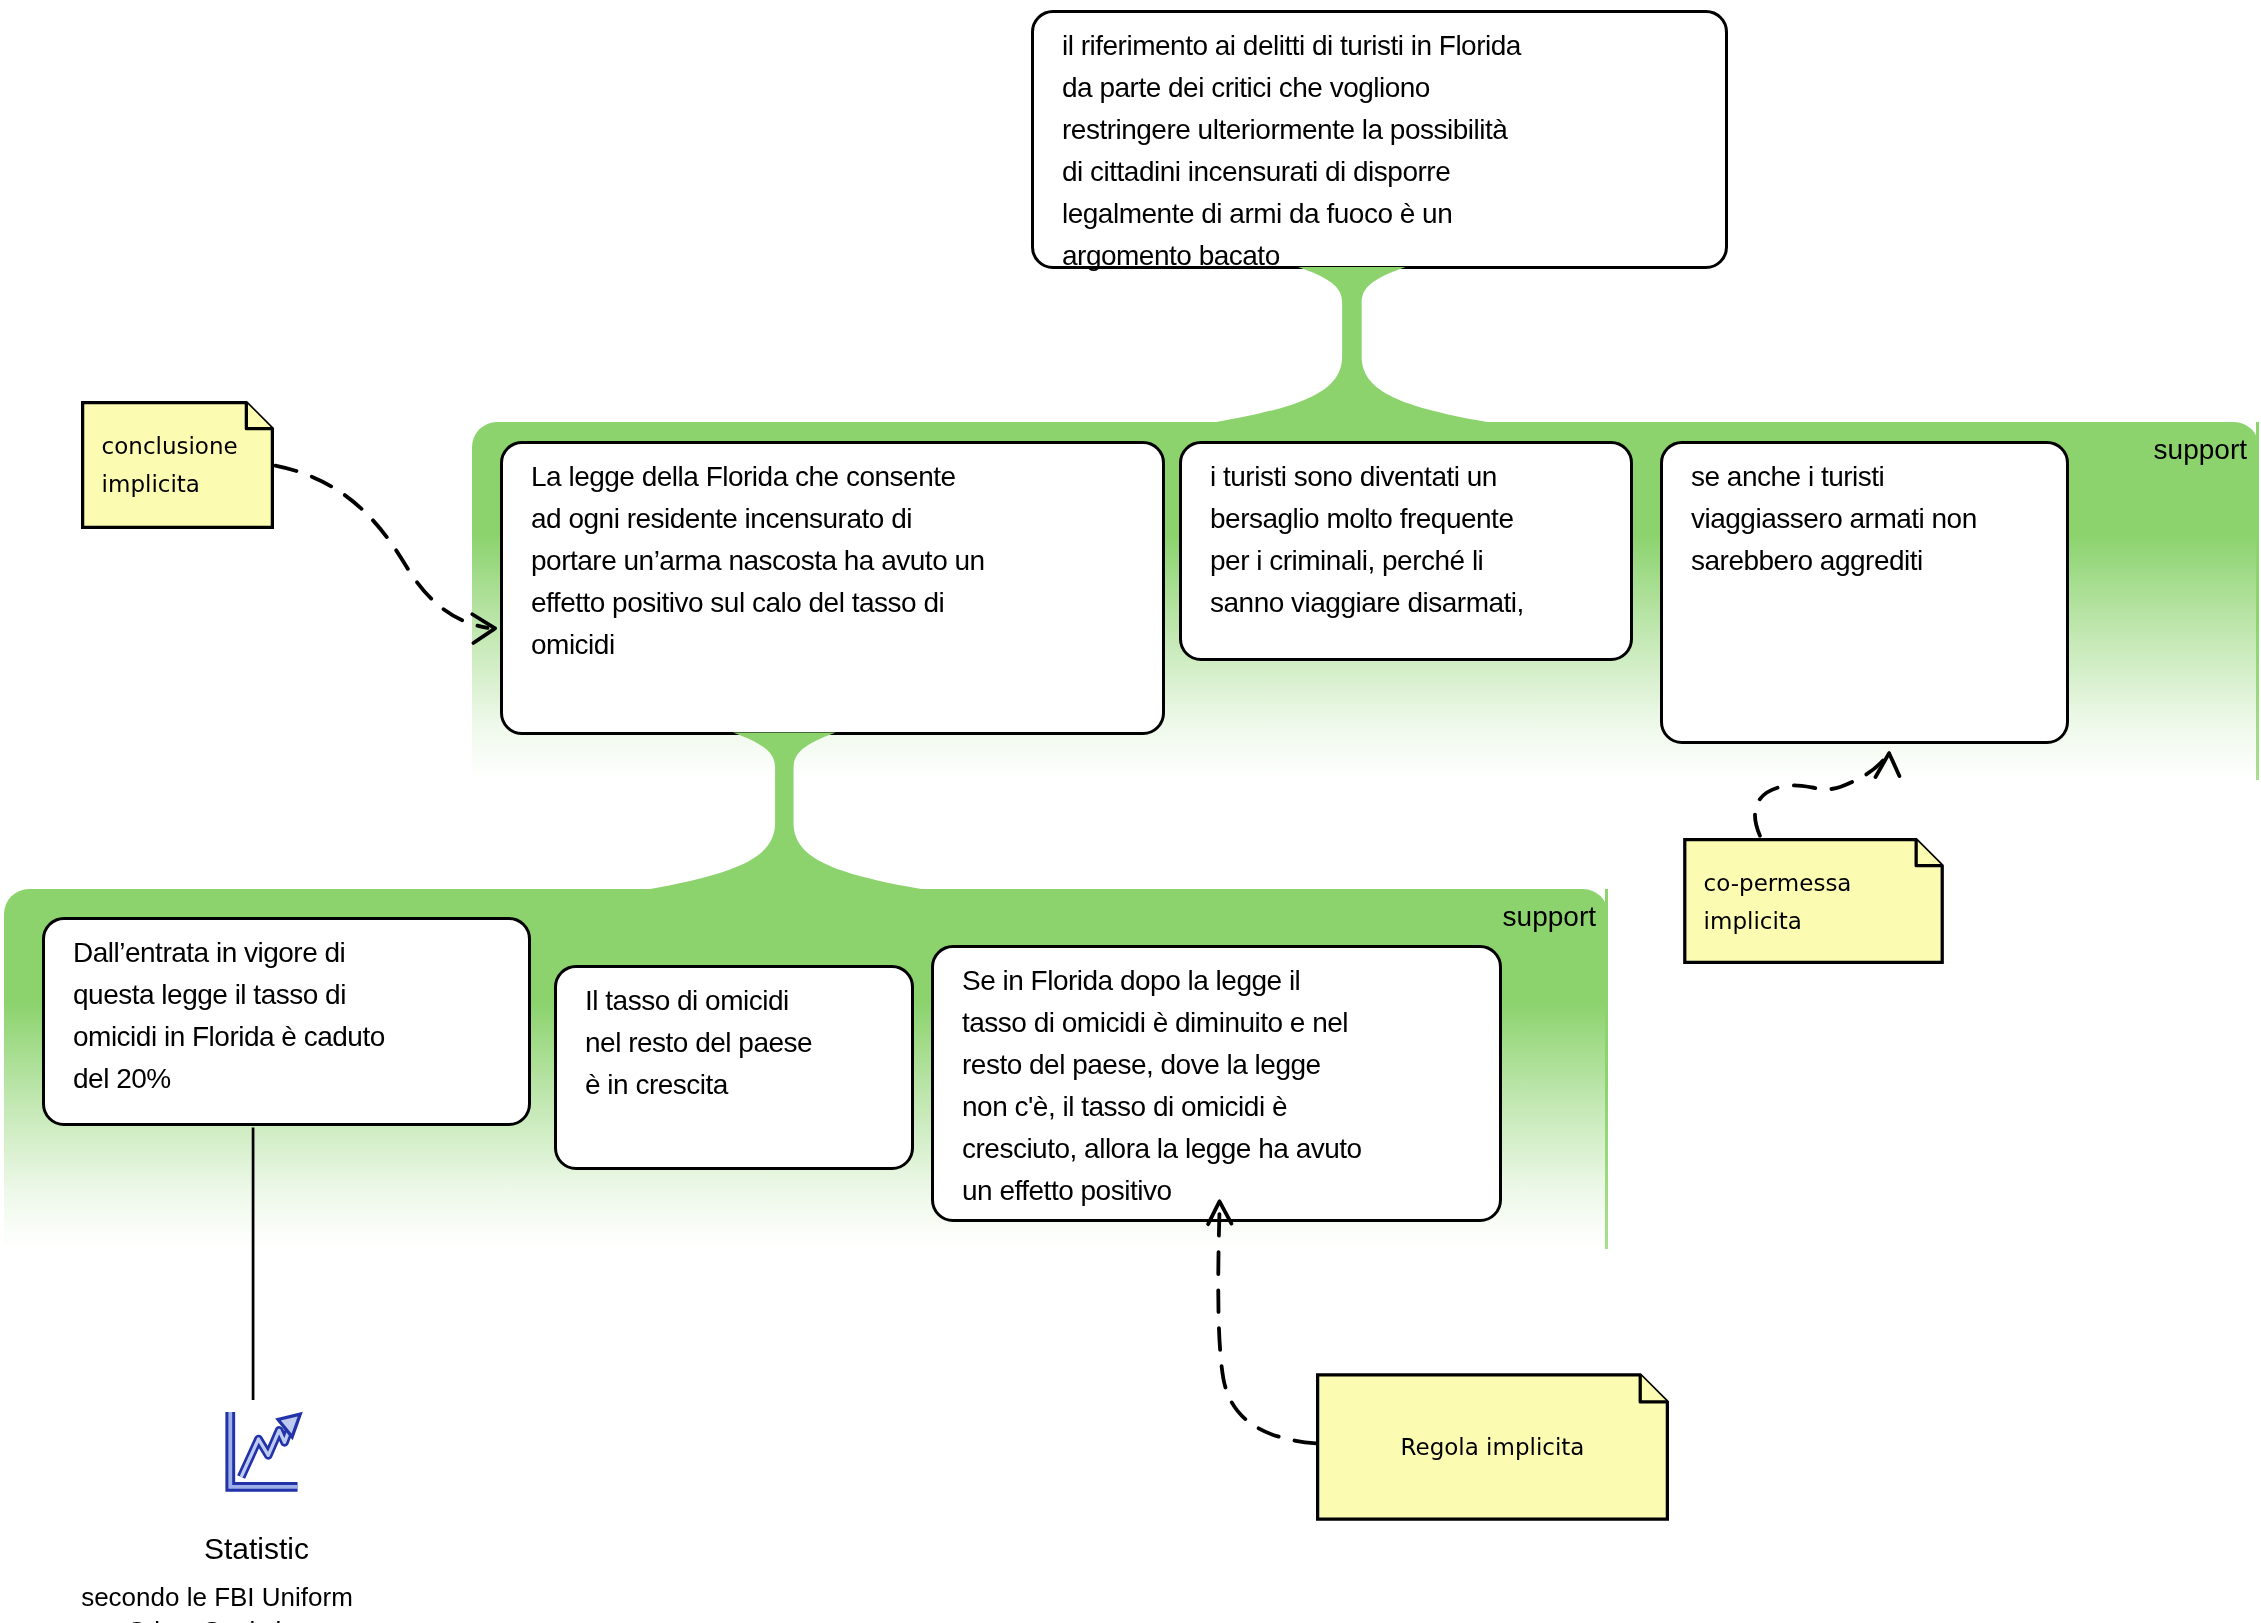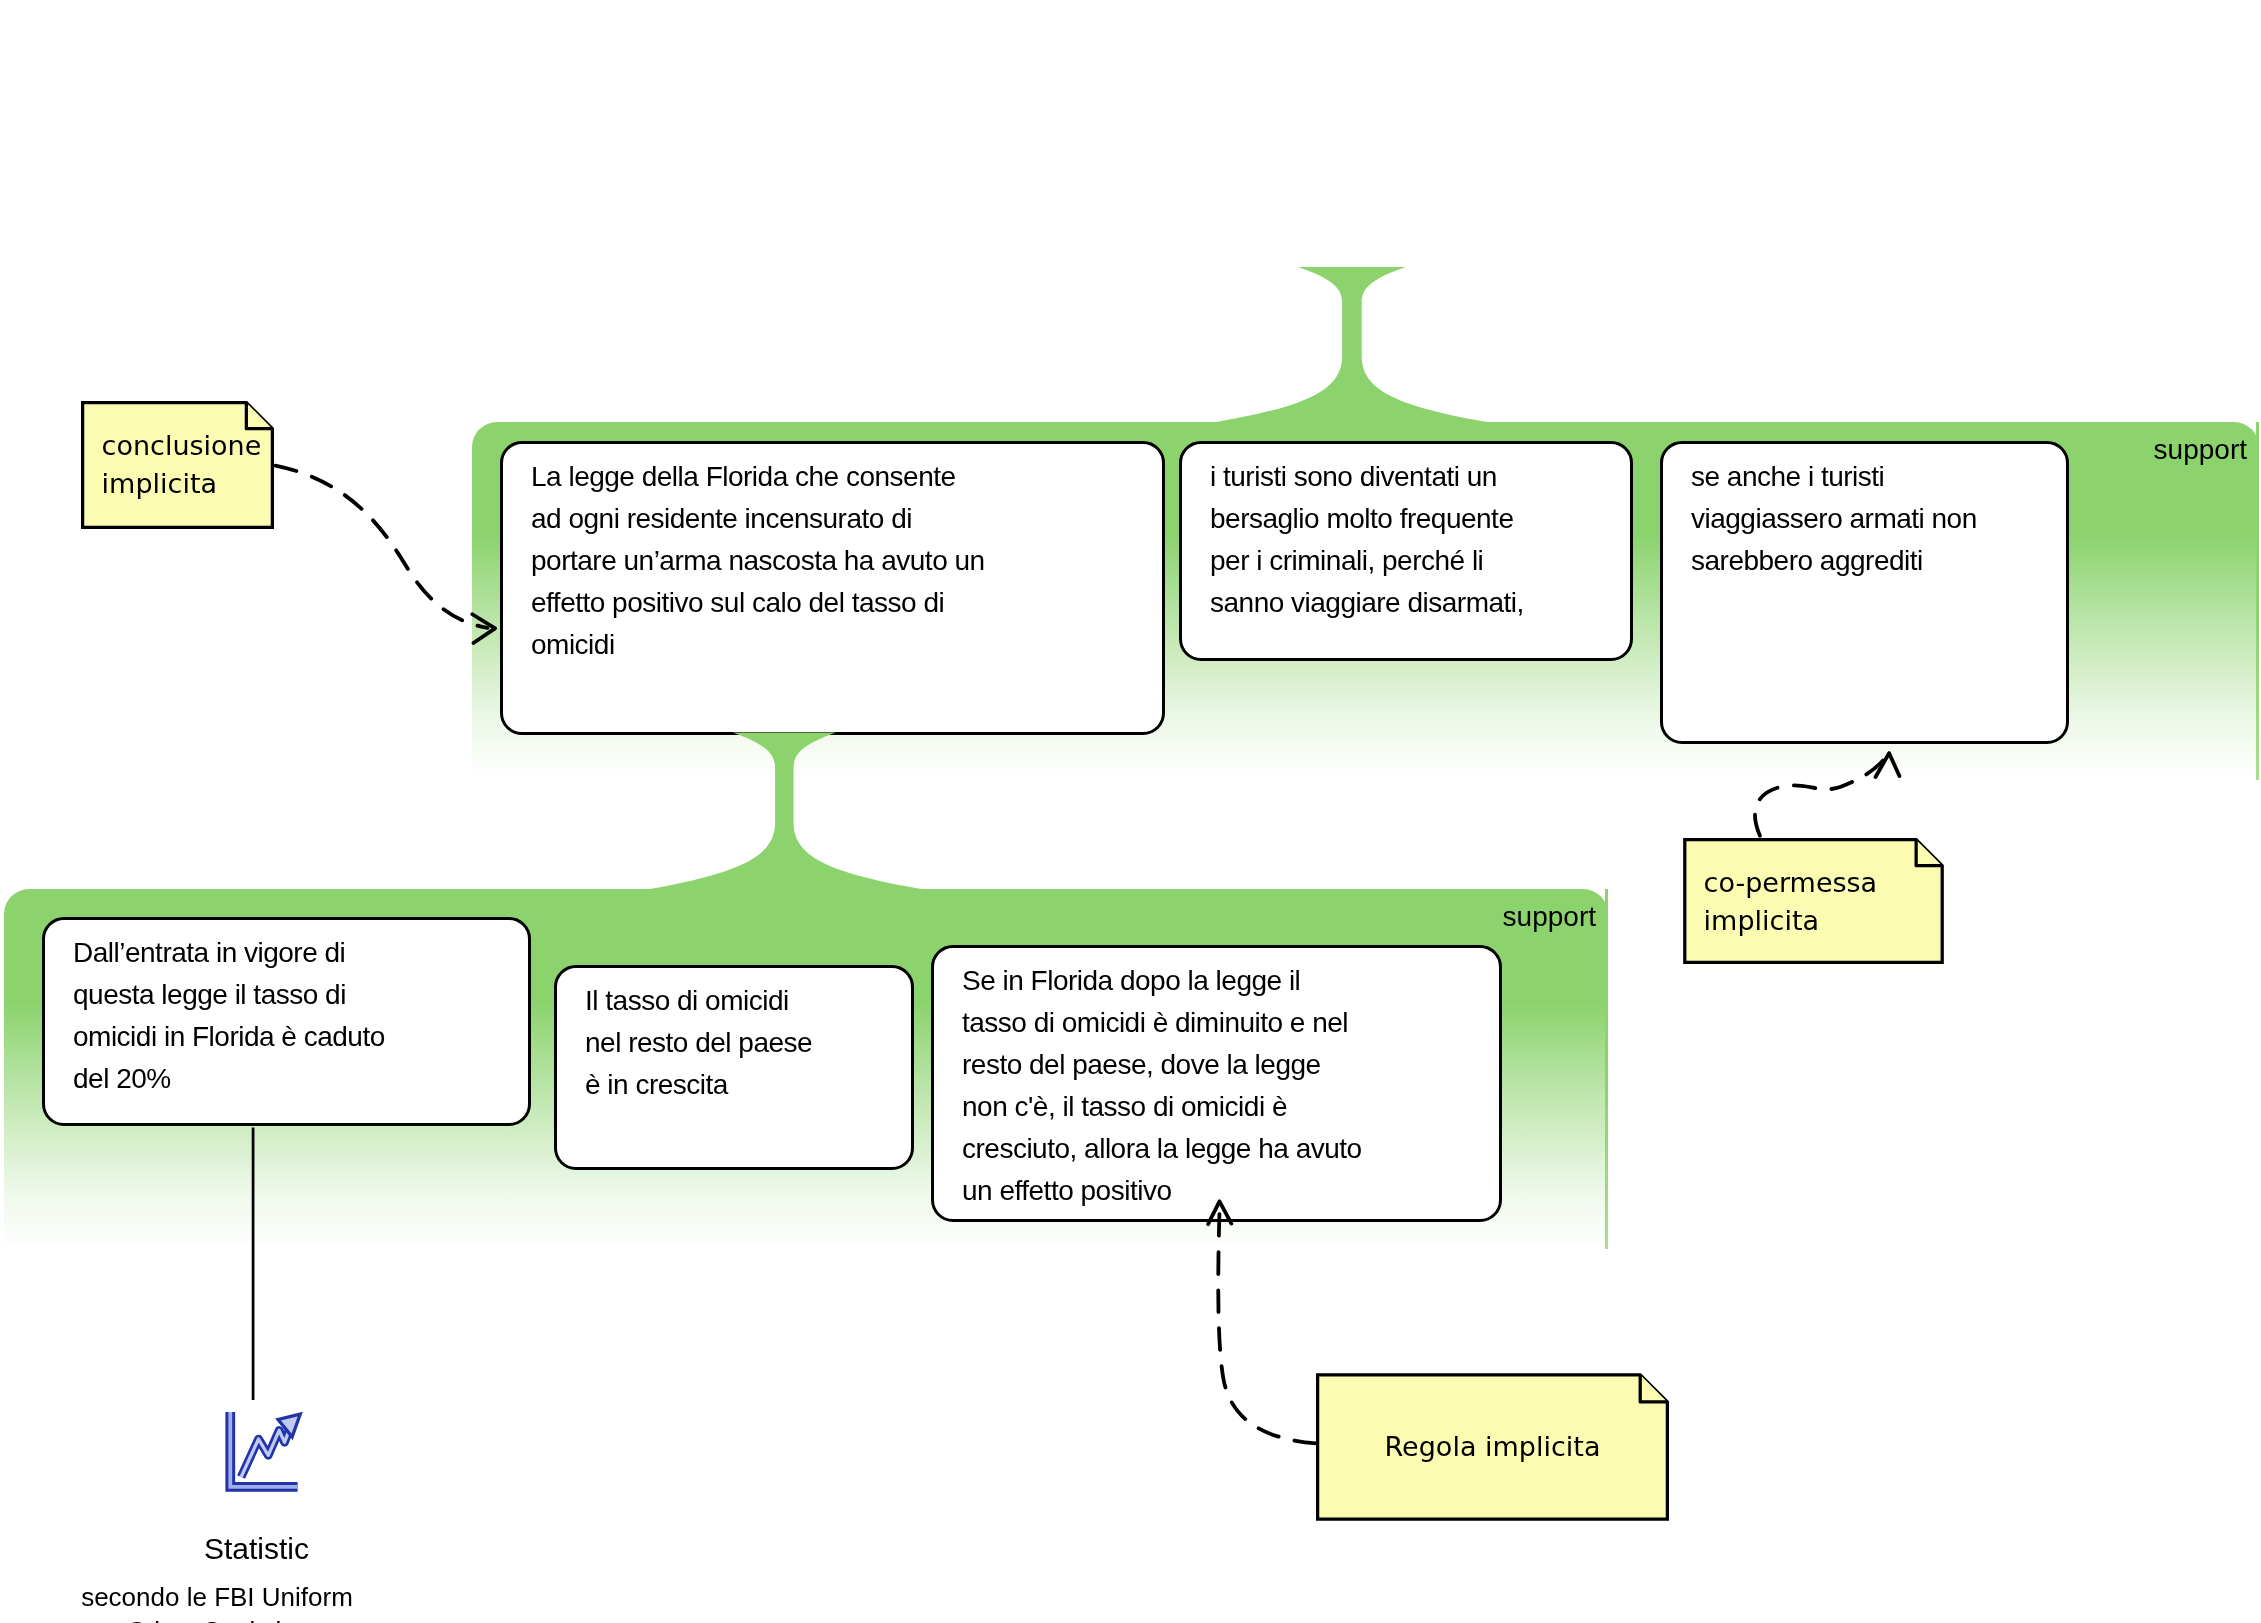--- a/index.html
+++ b/index.html
@@ -16,21 +16,21 @@
 
   
   .stmt{position:absolute;background:#ffffff;border:3.3px solid #000;border-radius:22px;
         box-sizing:border-box;}
   .stmt .txt{position:absolute;left:28px;top:12px;right:16.3px;font-size:28px;line-height:42px;
         letter-spacing:-0.5px;color:#000;white-space:pre-line;}
 
   
   .note{position:absolute;}
   .note .ntxt{position:absolute;left:20.6px;top:0;right:11px;bottom:0;display:flex;flex-direction:column;
-        justify-content:center;font-size:27px;line-height:38px;color:#000;white-space:pre-line;
+        justify-content:center;font-size:23px;line-height:38px;color:#000;white-space:pre-line;
         font-family:"DejaVu Sans","Liberation Sans",sans-serif;}
   .note.center .ntxt{left:0;right:0;align-items:center;text-align:center;}
 
   .caption{position:absolute;color:#000;text-align:center;white-space:pre-line;margin-top:24px;}
 
   svg.overlay{position:absolute;left:0;top:0;z-index:5;pointer-events:none;}
 </style>
 </head>
 <body>
 
@@ -39,20 +39,28 @@
   <div class="band" style="left:472px;top:422px;width:1787px;height:358px;z-index:1;">
     <div class="edge"></div>
   </div>
   <div class="band-label" style="left:2117px;top:434px;width:130px;z-index:2;">support</div>
 
   <div class="band" style="left:4.3px;top:889px;width:1604px;height:360px;z-index:1;">
     <div class="edge"></div>
   </div>
   <div class="band-label" style="left:1460px;top:901px;width:136px;z-index:2;">support</div>
 
+  <div class="stmt" style="left:1031px;top:9.8px;width:697px;height:259px;z-index:3;">
+    <div class="txt">il riferimento ai delitti di turisti in Florida
+da parte dei critici che vogliono
+restringere ulteriormente la possibilità
+di cittadini incensurati di disporre
+legalmente di armi da fuoco è un
+argomento bacato</div>
+  </div>
 
   <div class="stmt" style="left:500px;top:441px;width:665px;height:294px;z-index:3;">
     <div class="txt">La legge della Florida che consente
 ad ogni residente incensurato di
 portare un’arma nascosta ha avuto un
 effetto positivo sul calo del tasso di
 omicidi</div>
   </div>
   <div class="stmt" style="left:1179px;top:441px;width:454px;height:220px;z-index:3;">
     <div class="txt">i turisti sono diventati un

